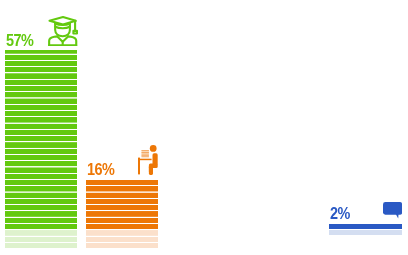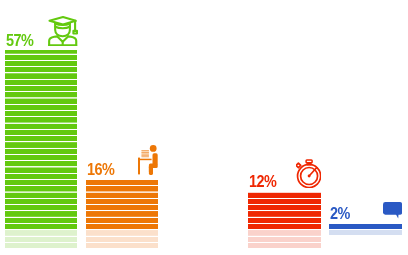--- a/index.html
+++ b/index.html
@@ -50,36 +50,20 @@
           <circle cx="30.4" cy="6.8" r="6.8"></circle>
           <rect x="29" y="16.6" width="10.4" height="24.4" rx="3.2"></rect>
           <rect x="21.8" y="36.8" width="17.6" height="9.2" rx="3.0"></rect>
           <rect x="21.8" y="42" width="8.2" height="17.8" rx="2.6"></rect>
           <rect x="21.8" y="42" width="8.2" height="12"></rect>
           <rect x="0" y="27.4" width="27.2" height="3.0"></rect>
           <rect x="0" y="25.2" width="4" height="33.6"></rect>
         </svg>
       </div>
     </div>
-    <div class="bar-group" style="left: 248.1px;">
-      <div class="bar" style="top: 191.568px; height: 37.632px; background: repeating-linear-gradient(to top, rgb(239, 39, 2) 0px, rgb(239, 39, 2) 4.95px, rgb(255, 255, 255) 5.2px, rgb(255, 255, 255) 6.05px, rgb(239, 39, 2) 6.27px);"></div>
-      <div class="bar-fade" style="top: 229.2px; height: 18.81px; background: repeating-linear-gradient(to top, rgb(250, 210, 203) 0px, rgb(250, 210, 203) 4.95px, rgb(255, 255, 255) 5.2px, rgb(255, 255, 255) 6.05px, rgb(250, 210, 203) 6.27px);"></div>
-      <div class="pct" style="color: rgb(239, 39, 2); top: 174.168px;">12%</div>
-      <div class="icon" style="color: rgb(239, 39, 2); left: 47.8px; top: 159.168px;">
-        <svg width="25.6" height="28.8" viewBox="0 0 51.2 57.6" fill="none" stroke="currentColor" stroke-width="3.4" stroke-linejoin="round" stroke-linecap="round">
-          <path d="M22.4 7.2 L22.4 11.8 L30.0 11.8 L30.0 7.2" fill="currentColor" stroke-width="2.2"></path>
-          <circle cx="26.2" cy="34" r="23.1"></circle>
-          <circle cx="26.2" cy="34" r="17"></circle>
-          <circle cx="26.2" cy="34" r="1.5" fill="currentColor" stroke-width="2.8"></circle>
-          <path d="M26.2 34 L41 17.6"></path>
-          <rect x="20.2" y="1.8" width="12" height="5.6" rx="1.5" stroke-width="3.0"></rect>
-          <path d="M4.8 8.3 L9.4 12.9 L4.8 17.5 L0.2 12.9 Z"></path>
-        </svg>
-      </div>
-    </div>
     <div class="bar-group" style="left: 329.2px;">
       <div class="bar" style="top: 222.928px; height: 6.272px; background: repeating-linear-gradient(to top, rgb(42, 89, 196) 0px, rgb(42, 89, 196) 4.95px, rgb(255, 255, 255) 5.2px, rgb(255, 255, 255) 6.05px, rgb(42, 89, 196) 6.27px);"></div>
       <div class="bar-fade" style="top: 229.2px; height: 6.272px; background: repeating-linear-gradient(to top, rgb(212, 222, 241) 0px, rgb(212, 222, 241) 4.95px, rgb(255, 255, 255) 5.2px, rgb(255, 255, 255) 6.05px, rgb(212, 222, 241) 6.27px);"></div>
       <div class="pct" style="color: rgb(42, 89, 196); top: 205.528px;">2%</div>
       <div class="icon" style="color: rgb(42, 89, 196); left: 53.6px; top: 202.228px;">
         <svg width="19.2" height="16.5" viewBox="0 0 38.4 33" fill="currentColor">
           <rect x="0" y="0" width="38.4" height="25.4" rx="4.8"></rect>
           <path d="M23.4 20 L31.4 20 L30.4 33 Z"></path>
         </svg>
       </div>

